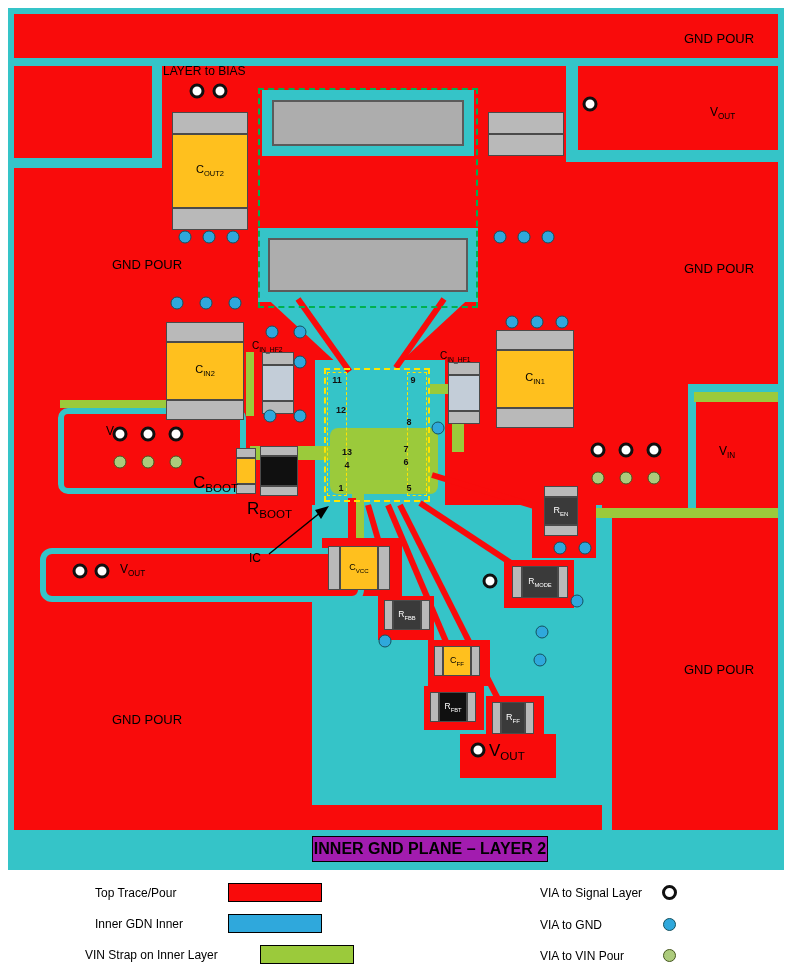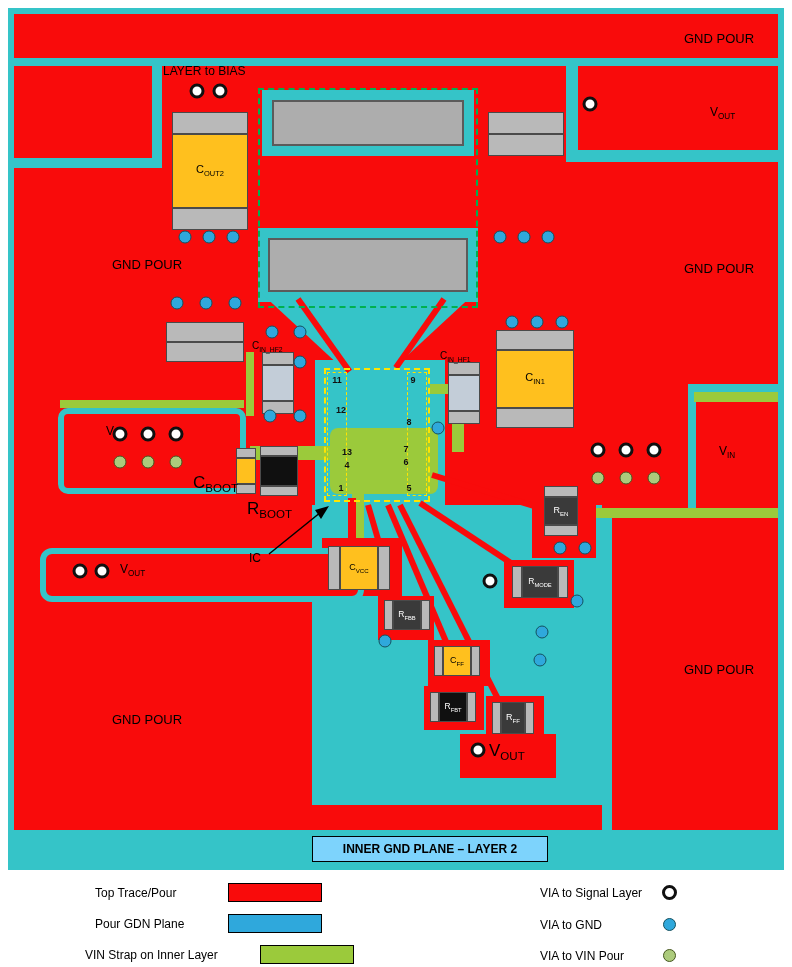--- a/index.html
+++ b/index.html
@@ -31,21 +31,21 @@
   .via{position:absolute;border-radius:50%;box-sizing:border-box;transform:translate(-50%,-50%);}
   .via.signal{width:15px;height:15px;background:#fff;border:3px solid #101010;}
   .via.gnd{width:13px;height:13px;background:var(--c-via-gnd,#2FA8DC);border:1.5px solid #14515F;}
   .via.vin{width:13px;height:13px;background:var(--c-via-vin,#ACCB7C);border:1.5px solid #46571F;}
   .pin{position:absolute;transform:translate(-50%,-50%);font-size:9px;font-weight:bold;color:#111;}
   .dash-green{border:2px dashed #00B050;background:transparent;}
   .dash-yellow{border:2px dashed #FFE400;background:transparent;}
   .dash-yellow-thin{border:1.5px dashed #FFE400;background:transparent;}
   .trace{position:absolute;height:6px;transform-origin:0 50%;background:var(--c-red,#F90B0B);}
   .gray-rect{position:absolute;background:#ADADAD;border:2px solid #5b5b5b;box-sizing:border-box;}
-  .titlebox{position:absolute;background:#7dd3fc;border:1px solid #000;display:flex;align-items:center;justify-content:center;font-size:12px;font-weight:bold;}
+  .titlebox{position:absolute;background:#a21caf;border:1px solid #000;display:flex;align-items:center;justify-content:center;font-size:16px;font-weight:bold;}
   .legend-label{position:absolute;font-size:12px;color:#000;white-space:nowrap;}
   .sw{position:absolute;width:94px;height:19px;border:1px solid #000;box-sizing:border-box;}
   .legend .via{transform:none;}
 </style>
 </head>
 <body>
 
 <div id="page">
   <div id="pcb">
 
@@ -110,20 +110,23 @@
       <div class="pad" style="height:22px;"></div>
     </div>
 
     <div class="comp v" style="left:488px;top:112px;width:76px;height:118px;">
       <div class="pad" style="height:22px;"></div>
       <div class="pad" style="height:22px;"></div>
     </div>
 
     <div class="comp v" style="left:166px;top:322px;width:78px;height:98px;">
       <div class="pad" style="height:20px;"></div>
+      <div class="body orange">
+          <span class="clabel"><span>C</span><sub>IN2</sub></span>
+        </div>
       <div class="pad" style="height:20px;"></div>
     </div>
 
     <div class="comp v" style="left:496px;top:330px;width:78px;height:98px;">
       <div class="pad" style="height:20px;"></div>
       <div class="body orange">
           <span class="clabel"><span>C</span><sub>IN1</sub></span>
         </div>
       <div class="pad" style="height:20px;"></div>
     </div>
@@ -287,21 +290,21 @@
       <span class="pin" style="left: 347px; top: 465px;">4</span>
       <span class="pin" style="left: 406px; top: 462px;">6</span>
       <span class="pin" style="left: 341px; top: 488px;">1</span>
       <span class="pin" style="left: 409px; top: 488px;">5</span>
     </div>
 
   <div class="legend">
     <span class="legend-label" style="left:95px;top:886px;">Top Trace/Pour</span>
     <div class="sw" style="left:228px;top:883px;background:var(--c-red,#F90B0B);"></div>
 
-    <span class="legend-label" style="left:95px;top:917px;">Pour GDN Plane</span>
+    <span class="legend-label" style="left:95px;top:917px;">Inner GDN Inner</span>
     <div class="sw" style="left:228px;top:914px;background:var(--c-via-gnd,#2FA8DC);"></div>
 
     <span class="legend-label" style="left:85px;top:948px;">VIN Strap on Inner Layer</span>
     <div class="sw" style="left:260px;top:945px;background:var(--c-green,#9BCA3B);"></div>
 
     <span class="legend-label" style="left:540px;top:886px;">VIA to Signal Layer</span>
     <div class="via signal" style="left:662px;top:885px;"></div>
 
     <span class="legend-label" style="left:540px;top:918px;">VIA to GND</span>
     <div class="via gnd" style="left:663px;top:918px;"></div>

